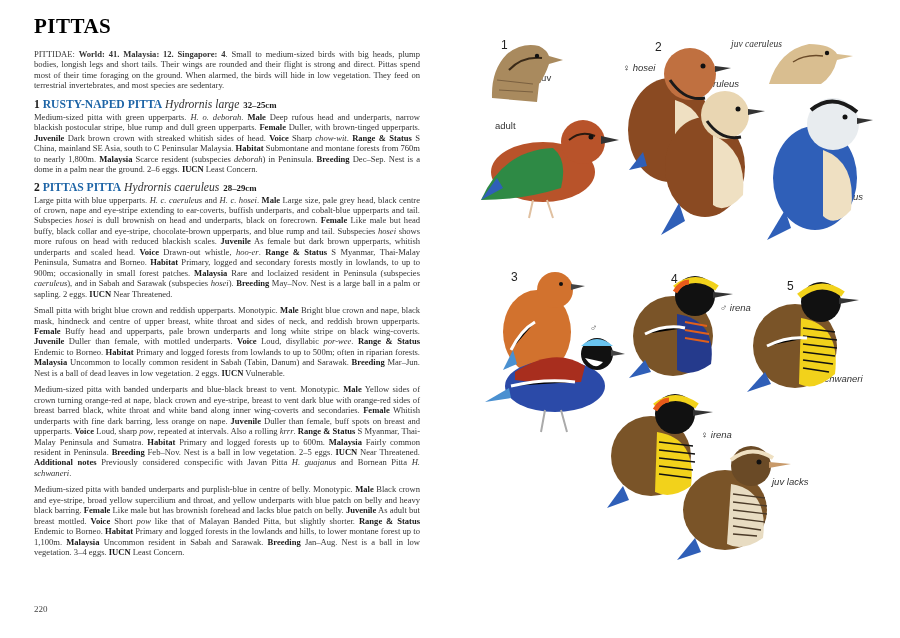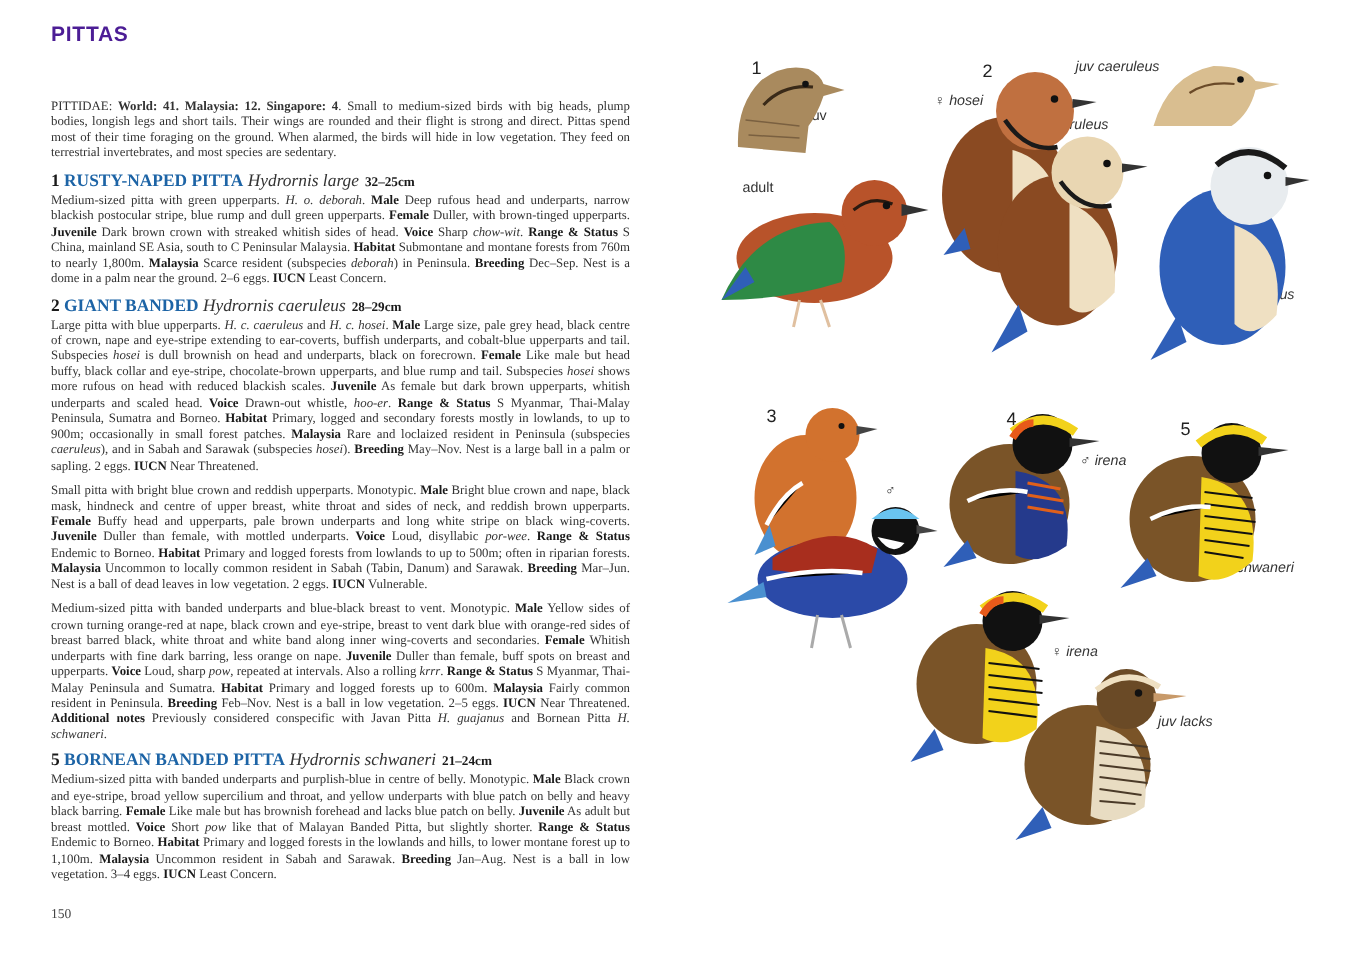--- a/index.html
+++ b/index.html
@@ -1,19 +1,19 @@
 <!DOCTYPE html>
 <html><head>
 <meta charset="utf-8">
 <style>
   html, body { margin:0; padding:0; }
   body { width:900px; height:638px; background:#ffffff; position:relative; overflow:hidden; font-family:"DejaVu Serif", "Liberation Serif", serif; color:#2a2a2a; }
-  .page-title { position:absolute; left:34px; top:14px; font-family:Liberation Sans, sans-serif; font-weight:bold; font-size:14px; letter-spacing:0.5px; color:#4c1d95; }
+  .page-title { position:absolute; left:34px; top:14px; font-family:Liberation Serif, serif; font-weight:bold; font-size:21px; letter-spacing:0.5px; color:#000000; }
   .text-col { position:absolute; left:34px; top:49px; width:386px; font-family:"Liberation Serif", serif; font-size:8.55px; line-height:10.45px; text-align:justify; color:#333; }
-  .intro { margin:16px 0 7px 0; }
+  .intro { margin:0 0 7px 0; }
   .species { margin-bottom:6px; }
   .sp-head { font-size:11.6px; line-height:14px; margin-bottom:0px; text-align:left; }
   .sp-num { font-weight:bold; color:#1a1a1a; }
   .sp-name { font-weight:bold; color:#1d64a6;text-align:center; }
   .sp-sci { font-style:italic; color:#333; }
   .sp-size { font-weight:bold; font-size:8.8px; color:#1a1a1a; margin-left:4px; }
   .sp-body b { color:#1a1a1a; }
   .page-num { position:absolute; left:34px; top:604px; font-family:"Liberation Serif", serif; font-size:9px; color:#444; }
   .plate { position:absolute; left:465px; top:0; width:435px; height:638px; }
   .lbl { position:absolute; font-family:"Liberation Sans", sans-serif; font-size:9.5px; color:#333; white-space:nowrap; }
@@ -30,50 +30,49 @@
   <p class="intro">
     <span>PITTIDAE:</span>
     <b>World: 41. Malaysia: 12. Singapore: 4</b><span>. Small to medium-sized birds with big heads, plump bodies, longish legs and short tails. Their wings are rounded and their flight is strong and direct. Pittas spend most of their time foraging on the ground. When alarmed, the birds will hide in low vegetation. They feed on terrestrial invertebrates, and most species are sedentary.</span>
   </p>
   <div id="species-list">
       <div class="species">
         <div class="sp-head"><span class="sp-num">1</span> <span class="sp-name">RUSTY-NAPED PITTA</span> <span class="sp-sci">Hydrornis large</span><span class="sp-size">32–25cm</span></div>
         <div class="sp-body"><span>Medium-sized pitta with green upperparts. </span><i>H. o. deborah</i><span>. </span><b>Male</b><span> Deep rufous head and underparts, narrow blackish postocular stripe, blue rump and dull green upperparts. </span><b>Female</b><span> Duller, with brown-tinged upperparts. </span><b>Juvenile</b><span> Dark brown crown with streaked whitish sides of head. </span><b>Voice</b><span> Sharp </span><i>chow-wit</i><span>. </span><b>Range &amp; Status</b><span> S China, mainland SE Asia, south to C Peninsular Malaysia. </span><b>Habitat</b><span> Submontane and montane forests from 760m to nearly 1,800m. </span><b>Malaysia</b><span> Scarce resident (subspecies </span><i>deborah</i><span>) in Peninsula. </span><b>Breeding</b><span> Dec–Sep. Nest is a dome in a palm near the ground. 2–6 eggs. </span><b>IUCN</b><span> Least Concern.</span></div>
       </div>
       <div class="species">
-        <div class="sp-head"><span class="sp-num">2</span> <span class="sp-name">GIANT BANDED</span> <span class="sp-sci">Hydrornis caeruleus</span><span class="sp-size">28–29cm</span></div>
+        <div class="sp-head"><span class="sp-num">2</span> <span class="sp-name">PITTAS PITTA</span> <span class="sp-sci">Hydrornis caeruleus</span><span class="sp-size">28–29cm</span></div>
         <div class="sp-body"><span>Large pitta with blue upperparts. </span><i>H. c. caeruleus</i><span> and </span><i>H. c. hosei</i><span>. </span><b>Male</b><span> Large size, pale grey head, black centre of crown, nape and eye-stripe extending to ear-coverts, buffish underparts, and cobalt-blue upperparts and tail. Subspecies </span><i>hosei</i><span> is dull brownish on head and underparts, black on forecrown. </span><b>Female</b><span> Like male but head buffy, black collar and eye-stripe, chocolate-brown upperparts, and blue rump and tail. Subspecies </span><i>hosei</i><span> shows more rufous on head with reduced blackish scales. </span><b>Juvenile</b><span> As female but dark brown upperparts, whitish underparts and scaled head. </span><b>Voice</b><span> Drawn-out whistle, </span><i>hoo-er</i><span>. </span><b>Range &amp; Status</b><span> S Myanmar, Thai-Malay Peninsula, Sumatra and Borneo. </span><b>Habitat</b><span> Primary, logged and secondary forests mostly in lowlands, to up to 900m; occasionally in small forest patches. </span><b>Malaysia</b><span> Rare and loclaized resident in Peninsula (subspecies </span><i>caeruleus</i><span>), and in Sabah and Sarawak (subspecies </span><i>hosei</i><span>). </span><b>Breeding</b><span> May–Nov. Nest is a large ball in a palm or sapling. 2 eggs. </span><b>IUCN</b><span> Near Threatened.</span></div>
       </div>
       <div class="species">
         <div class="sp-body"><span>Small pitta with bright blue crown and reddish upperparts. Monotypic. </span><b>Male</b><span> Bright blue crown and nape, black mask, hindneck and centre of upper breast, white throat and sides of neck, and reddish brown upperparts. </span><b>Female</b><span> Buffy head and upperparts, pale brown underparts and long white stripe on black wing-coverts. </span><b>Juvenile</b><span> Duller than female, with mottled underparts. </span><b>Voice</b><span> Loud, disyllabic </span><i>por-wee</i><span>. </span><b>Range &amp; Status</b><span> Endemic to Borneo. </span><b>Habitat</b><span> Primary and logged forests from lowlands to up to 500m; often in riparian forests. </span><b>Malaysia</b><span> Uncommon to locally common resident in Sabah (Tabin, Danum) and Sarawak. </span><b>Breeding</b><span> Mar–Jun. Nest is a ball of dead leaves in low vegetation. 2 eggs. </span><b>IUCN</b><span> Vulnerable.</span></div>
       </div>
       <div class="species">
         <div class="sp-body"><span>Medium-sized pitta with banded underparts and blue-black breast to vent. Monotypic. </span><b>Male</b><span> Yellow sides of crown turning orange-red at nape, black crown and eye-stripe, breast to vent dark blue with orange-red sides of breast barred black, white throat and white band along inner wing-coverts and secondaries. </span><b>Female</b><span> Whitish underparts with fine dark barring, less orange on nape. </span><b>Juvenile</b><span> Duller than female, buff spots on breast and upperparts. </span><b>Voice</b><span> Loud, sharp </span><i>pow</i><span>, repeated at intervals. Also a rolling </span><i>krrr</i><span>. </span><b>Range &amp; Status</b><span> S Myanmar, Thai-Malay Peninsula and Sumatra. </span><b>Habitat</b><span> Primary and logged forests up to 600m. </span><b>Malaysia</b><span> Fairly common resident in Peninsula. </span><b>Breeding</b><span> Feb–Nov. Nest is a ball in low vegetation. 2–5 eggs. </span><b>IUCN</b><span> Near Threatened. </span><b>Additional notes</b><span> Previously considered conspecific with Javan Pitta </span><i>H. guajanus</i><span> and Bornean Pitta </span><i>H. schwaneri</i><span>.</span></div>
       </div>
       <div class="species">
-        <div class="sp-head"><span class="sp-num">5</span> <span class="sp-name">BORNEAN BANDED PITTA</span> <span class="sp-sci">Hydrornis schwaneri</span><span class="sp-size">21–24cm</span></div>
         <div class="sp-body"><span>Medium-sized pitta with banded underparts and purplish-blue in centre of belly. Monotypic. </span><b>Male</b><span> Black crown and eye-stripe, broad yellow supercilium and throat, and yellow underparts with blue patch on belly and heavy black barring. </span><b>Female</b><span> Like male but has brownish forehead and lacks blue patch on belly. </span><b>Juvenile</b><span> As adult but breast mottled. </span><b>Voice</b><span> Short </span><i>pow</i><span> like that of Malayan Banded Pitta, but slightly shorter. </span><b>Range &amp; Status</b><span> Endemic to Borneo. </span><b>Habitat</b><span> Primary and logged forests in the lowlands and hills, to lower montane forest up to 1,100m. </span><b>Malaysia</b><span> Uncommon resident in Sabah and Sarawak. </span><b>Breeding</b><span> Jan–Aug. Nest is a ball in low vegetation. 3–4 eggs. </span><b>IUCN</b><span> Least Concern.</span></div>
       </div>
     </div>
 </div>
 
-<div class="page-num">150</div>
+<div class="page-num">220</div>
 
 <div class="plate">
 
   <div class="plate-num" style="left:36px;top:38px;">1</div>
   <div class="plate-num" style="left:190px;top:40px;">2</div>
   <div class="plate-num" style="left:46px;top:270px;">3</div>
   <div class="plate-num" style="left:206px;top:272px;">4</div>
   <div class="plate-num" style="left:322px;top:279px;">5</div>
 
   <div class="lbl" style="left:74px;top:72px;">juv</div>
   <div class="lbl" style="left:30px;top:120px;">adult</div>
   <div class="lbl it" style="left:158px;top:62px;">♀ hosei</div>
-  <div class="lbl it" style="left:252px;top:39px;">juv caeruleus</div>
+  <div class="lbl it" style="left:266px;top:39px;font-family:Liberation Serif, serif;">juv caeruleus</div>
   <div class="lbl it" style="left:223px;top:78px;">♀ caeruleus</div>
   <div class="lbl it" style="left:347px;top:191px;">♂ caeruleus</div>
   <div class="lbl" style="left:96px;top:296px;">♀</div>
   <div class="lbl" style="left:125px;top:322px;">♂</div>
   <div class="lbl it" style="left:255px;top:302px;">♂ irena</div>
   <div class="lbl it" style="left:345px;top:373px;">♂ schwaneri</div>
   <div class="lbl it" style="left:236px;top:429px;">♀ irena</div>
   <div class="lbl it" style="left:307px;top:476px;">juv lacks</div>
 
   <svg class="bird" style="left:22px;top:40px" width="80" height="70">

